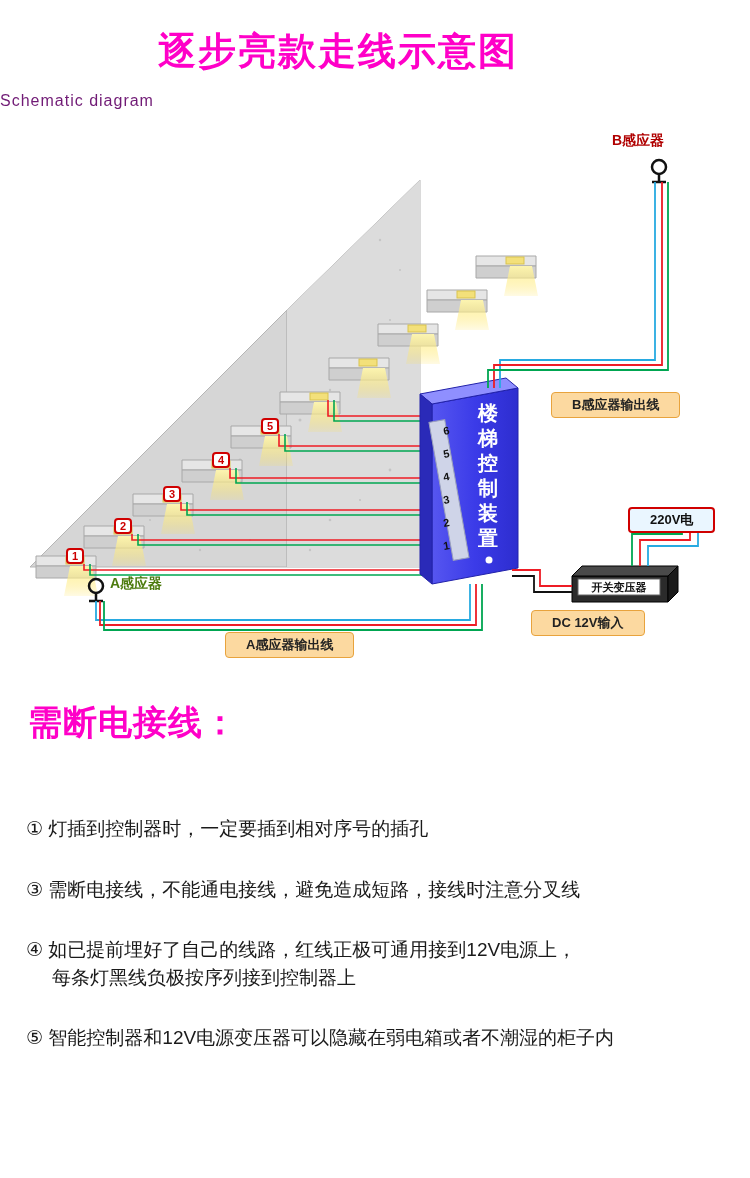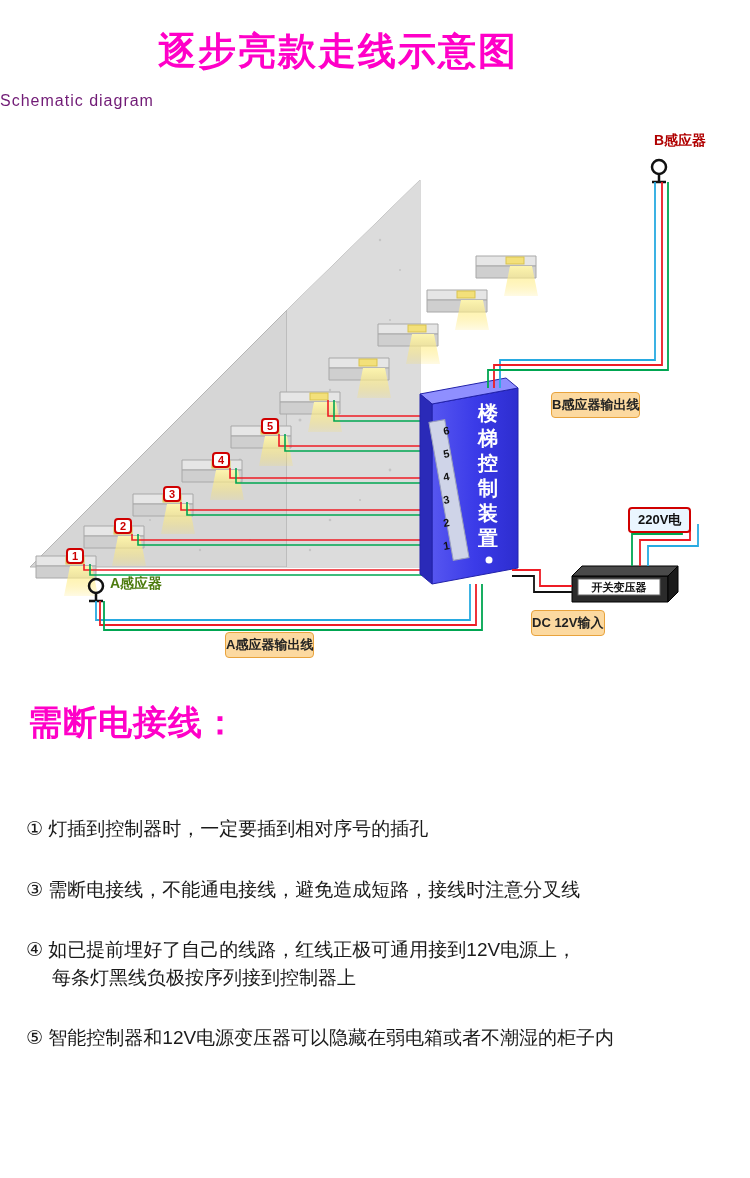--- a/index.html
+++ b/index.html
@@ -17,22 +17,22 @@
     font-size:16px;color:#701a75;letter-spacing:1px;
   }
   .diagram{position:absolute;top:120px;left:0;width:750px;height:560px;}
   .diagram svg{display:block;}
 
   .tagbox{
     position:absolute;border-radius:4px;font-weight:bold;color:#222;
     font-size:13px;display:flex;align-items:center;justify-content:center;
     white-space:nowrap;
   }
-  .tag-orange{background:#fcd9a0;border:1px solid #e8a33d;padding:3px 0;}
-  .tag-white{background:#ffffff;border:2px solid #d00000;padding:2px 8px;color:#c00;}
+  .tag-orange{background:#fcd9a0;border:1px solid #e8a33d;padding:3px 20px;}
+  .tag-white{background:#ffffff;border:2px solid #d00000;padding:2px 20px;color:#c00;}
 
   .hint-title{
     position:absolute;top:700px;left:28px;
     font-size:34px;font-weight:bold;color:#ff00c8;letter-spacing:1px;
   }
   .hints{
     position:absolute;top:782px;left:26px;width:700px;
     font-size:19px;color:#1a1a1a;line-height:1.0;
   }
   .hint{margin-bottom:14px;margin-top:33px;}
@@ -238,21 +238,21 @@
       <path d="M648 446 L648 426 L698 426 L698 404" stroke="#27aae1" stroke-width="1.8" fill="none"></path>
     </g>
   </svg>
 
   <div class="tagbox tag-white" style="left:66px;top:428px;font-size:11px;padding:0 4px;">1</div>
   <div class="tagbox tag-white" style="left:114px;top:398px;font-size:11px;padding:0 4px;">2</div>
   <div class="tagbox tag-white" style="left:163px;top:366px;font-size:11px;padding:0 4px;">3</div>
   <div class="tagbox tag-white" style="left:212px;top:332px;font-size:11px;padding:0 4px;">4</div>
   <div class="tagbox tag-white" style="left:261px;top:298px;font-size:11px;padding:0 4px;">5</div>
 
-  <div class="tagbox" style="left:612px;top:12px;color:#b00000;font-size:14px;margin-left:42px;">B感应器</div>
+  <div class="tagbox" style="left:612px;top:12px;color:#b00000;font-size:14px;">B感应器</div>
   <div class="tagbox" style="left:110px;top:455px;color:#4d7c0f;font-size:14px;">A感应器</div>
 
   <div class="tagbox tag-orange" style="left:551px;top:272px;">B感应器输出线</div>
   <div class="tagbox tag-orange" style="left:225px;top:512px;">A感应器输出线</div>
   <div class="tagbox tag-orange" style="left:531px;top:490px;">DC 12V输入</div>
   <div class="tagbox tag-white" style="left:628px;top:387px;background:#eaf6ff;border-color:#d00000;color:#111;">220V电</div>
 </div>
 
 <div class="hint-title">需断电接线：</div>
 

